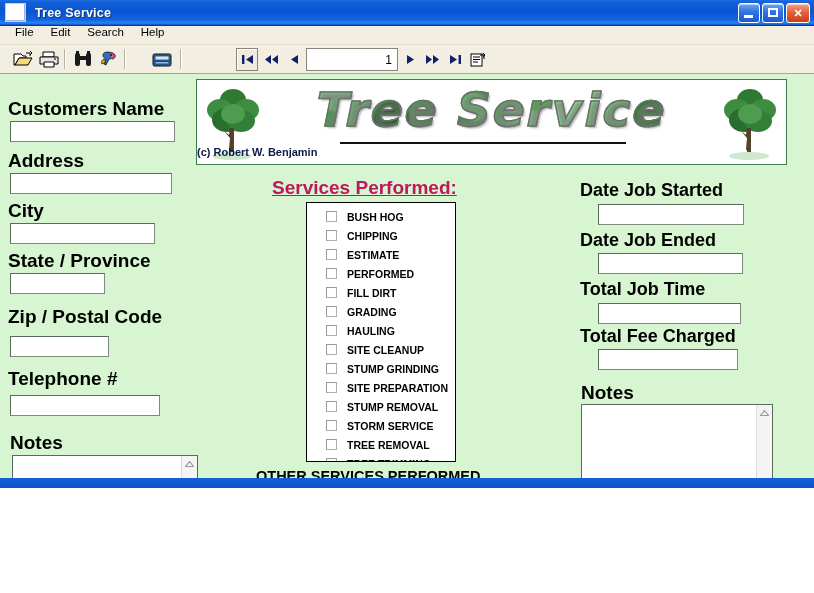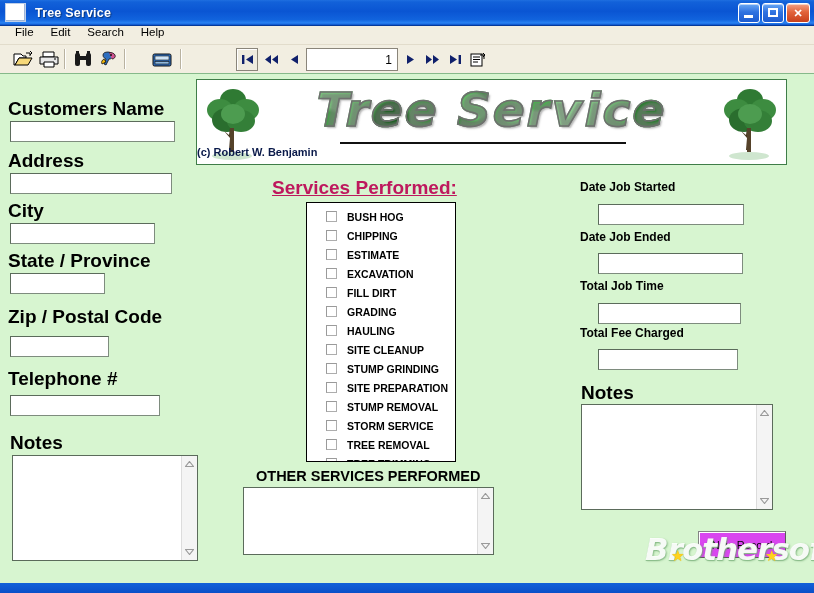--- a/index.html
+++ b/index.html
@@ -8,21 +8,21 @@
     padding: 0;
     background: #ffffff;
   }
   body {
     font-family: "Liberation Sans", sans-serif;
   }
 
   #app-window {
     position: relative;
     width: 814px;
-    height: 593px;
+    height: 488px;
     overflow: hidden;
     background: #d7f5d0;
     box-sizing: border-box;
   }
 
   
   #titlebar {
     position: absolute;
     left: 0; top: 0;
     width: 814px;
@@ -237,21 +237,21 @@
   
   .form-label {
     position: absolute;
     font-family: "Liberation Sans", sans-serif;
     font-weight: bold;
     color: #000000;
     white-space: nowrap;
     line-height: 1;
   }
   .label-lg { font-size: 19px; }
-  .label-md { font-size: 12px; text-align: center; }
+  .label-md { font-size: 18px; text-align: center; }
 
   .text-field {
     position: absolute;
     background: #ffffff;
     border: 1px solid #7e8c7e;
     border-top-color: #5b6b5b;
     border-left-color: #5b6b5b;
     box-sizing: border-box;
     font-family: "Liberation Sans", sans-serif;
     font-size: 12px;
@@ -614,21 +614,21 @@
     <div class="svc-row">
       <span class="svc-chk"></span>
       <span class="svc-label">CHIPPING</span>
     </div>
     <div class="svc-row">
       <span class="svc-chk"></span>
       <span class="svc-label">ESTIMATE</span>
     </div>
     <div class="svc-row">
       <span class="svc-chk"></span>
-      <span class="svc-label">EXCAVATION</span>
+      <span class="svc-label">PERFORMED</span>
     </div>
     <div class="svc-row">
       <span class="svc-chk"></span>
       <span class="svc-label">FILL DIRT</span>
     </div>
     <div class="svc-row">
       <span class="svc-chk"></span>
       <span class="svc-label">GRADING</span>
     </div>
     <div class="svc-row">

